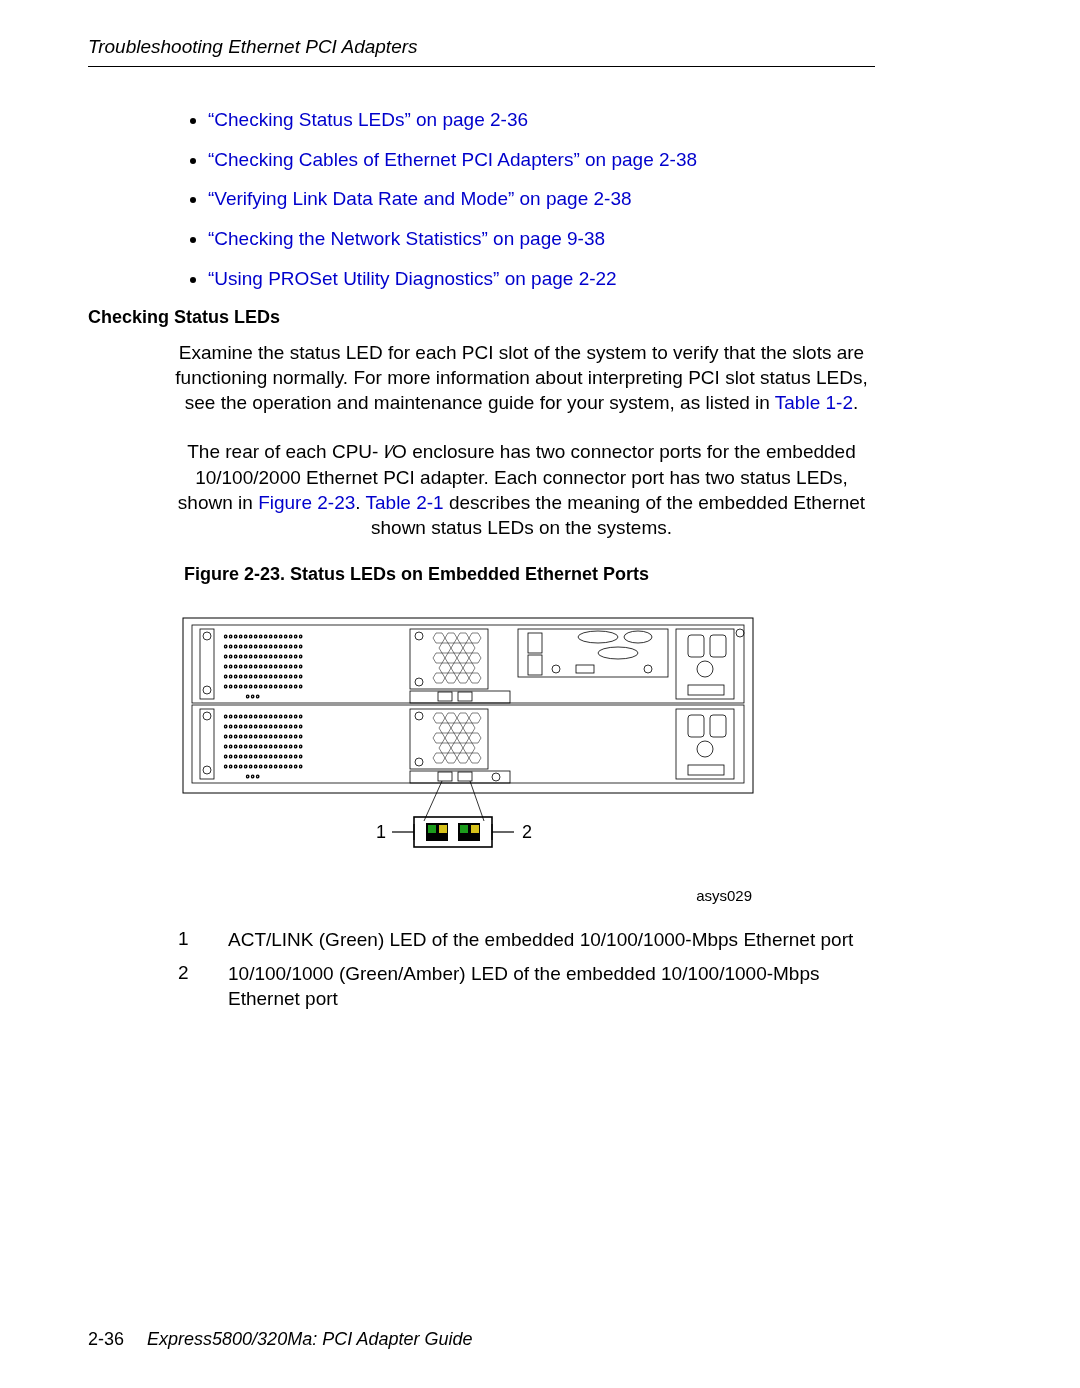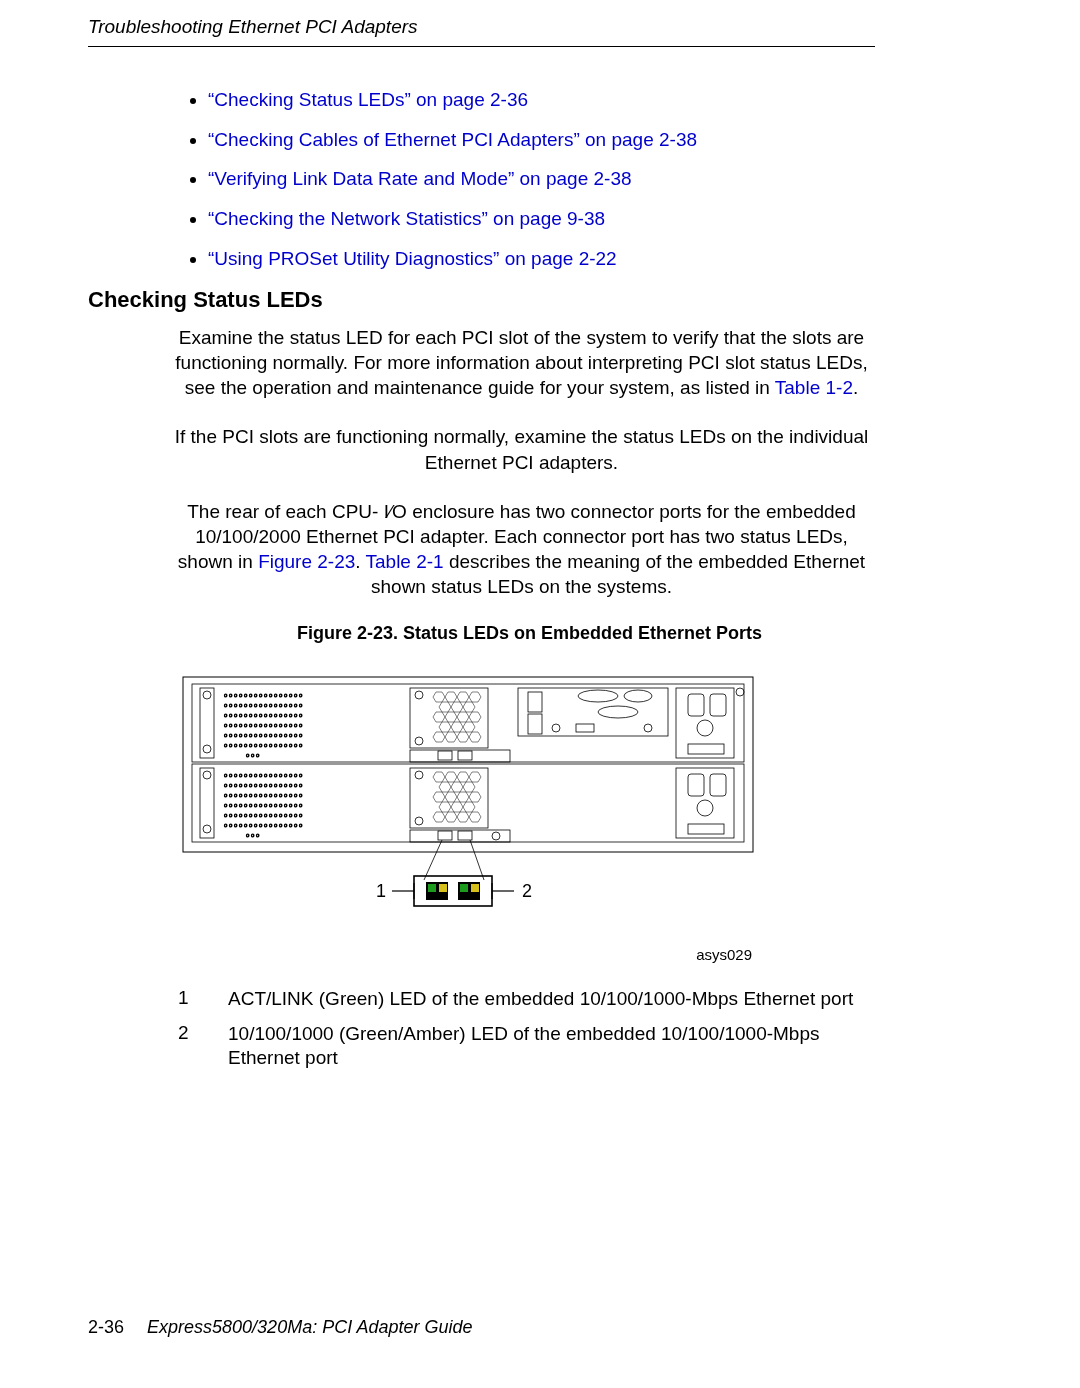--- a/index.html
+++ b/index.html
@@ -6,21 +6,21 @@
   body {
     margin: 0;
     font-family: Arial, Helvetica, sans-serif;
     color: #000;
     background: #fff;
   }
   .page {
     width: 963px;
     height: 1388px;
     box-sizing: border-box;
-    padding: 16px 88px 0 88px;
+    padding: 36px 88px 0 88px;
     position: relative;
   }
   .header {
     font-style: italic;
     font-size: 19px;
     padding-bottom: 8px;
     border-bottom: 1.5px solid #000;
     margin-bottom: 40px;
   }
   ul.links {
@@ -30,39 +30,38 @@
   }
   ul.links li {
     font-size: 19px;
     margin-bottom: 14px;
     line-height: 1.35;
   }
   ul.links li span.lnk {
     color: #0000cc;
   }
   h2.section {
-    font-size: 22px;
+    font-size: 18px;
     font-weight: bold;
     margin: 0 0 12px 0;
   }
   .body-indent {
     padding-left: 80px;
   }
   p.body {
     font-size: 19px;
     line-height: 1.32;
     margin: 0 0 24px 0;
     text-align: center;
   }
   span.xref { color: #0000cc; }
   .fig-title {
     font-size: 18px;
     font-weight: bold;
     margin: 10px 0 28px 16px;
-    text-align: center;
   }
   .figure-holder {
     width: 580px;
     margin-left: 10px;
   }
   svg.diagram { display:block; }
   .fig-label {
     font-size: 15px;
     text-align: right;
     margin-top: 14px;
@@ -72,21 +71,21 @@
     margin-top: 24px;
     margin-left: 10px;
     font-size: 19px;
   }
   .legend .row { display: flex; margin-bottom: 10px; }
   .legend .num { width: 50px; flex: 0 0 50px; }
   .legend .txt { flex: 1; line-height: 1.3; }
   .footer {
     position: absolute;
     left: 88px;
-    bottom: 50px;
+    bottom: 38px;
     font-size: 18px;
   }
   .footer .pn { margin-right: 18px; }
   .footer .ft { font-style: italic; }
 </style>
 </head>
 <body>
 
 <div class="page">
 
@@ -100,23 +99,20 @@
     <li><span class="lnk">“Verifying Link Data Rate and Mode” on page 2-38</span></li>
     <li><span class="lnk">“Checking the Network Statistics” on page 9-38</span></li>
     <li><span class="lnk">“Using PROSet Utility Diagnostics” on page 2-22</span></li>
   </ul>
 
   <h2 class="section">Checking Status LEDs</h2>
 
   <div class="body-indent">
     <p class="body">
       <span>Examine the status LED for each PCI slot of the system to verify that the slots are functioning normally. For more information about interpreting PCI slot status LEDs, see the operation and maintenance guide for your system, as listed in </span><span class="xref">Table 1-2</span><span>.</span>
-    </p>
-    <p class="body">
-      <span>If the PCI slots are functioning normally, examine the status LEDs on the individual Ethernet PCI adapters.</span>
     </p>
     <p class="body">
       <span>The rear of each CPU- I⁄O enclosure has two connector ports for the embedded 10/100/2000 Ethernet PCI adapter. Each connector port has two status LEDs, shown in </span><span class="xref">Figure 2-23</span><span>. </span><span class="xref">Table 2-1</span><span> describes the meaning of the embedded Ethernet shown status LEDs on the systems.</span>
     </p>
 
     <div class="fig-title">Figure 2-23. Status LEDs on Embedded Ethernet Ports</div>
 
     <div class="figure-holder">
       <svg class="diagram" viewBox="0 0 580 260" width="580" height="260">
 

